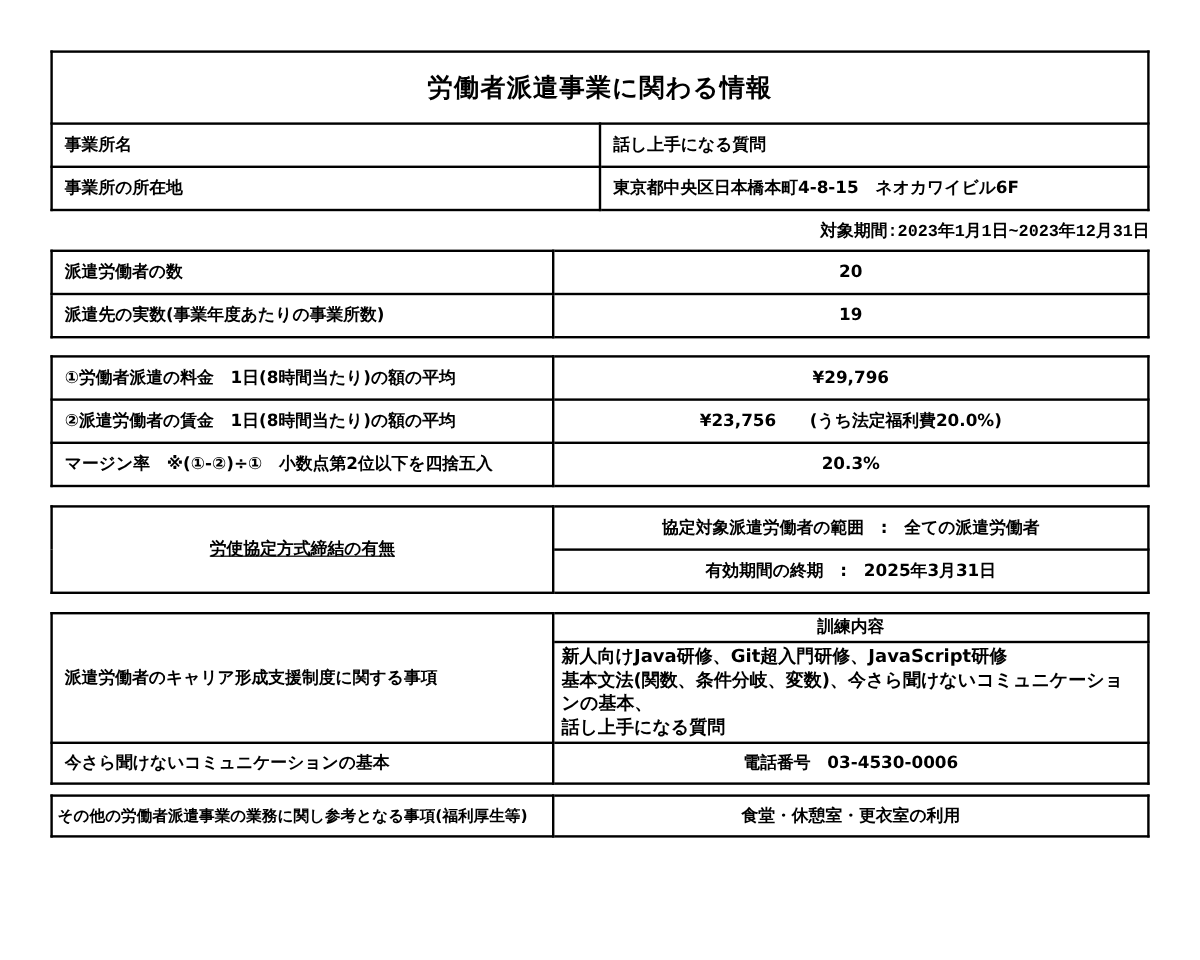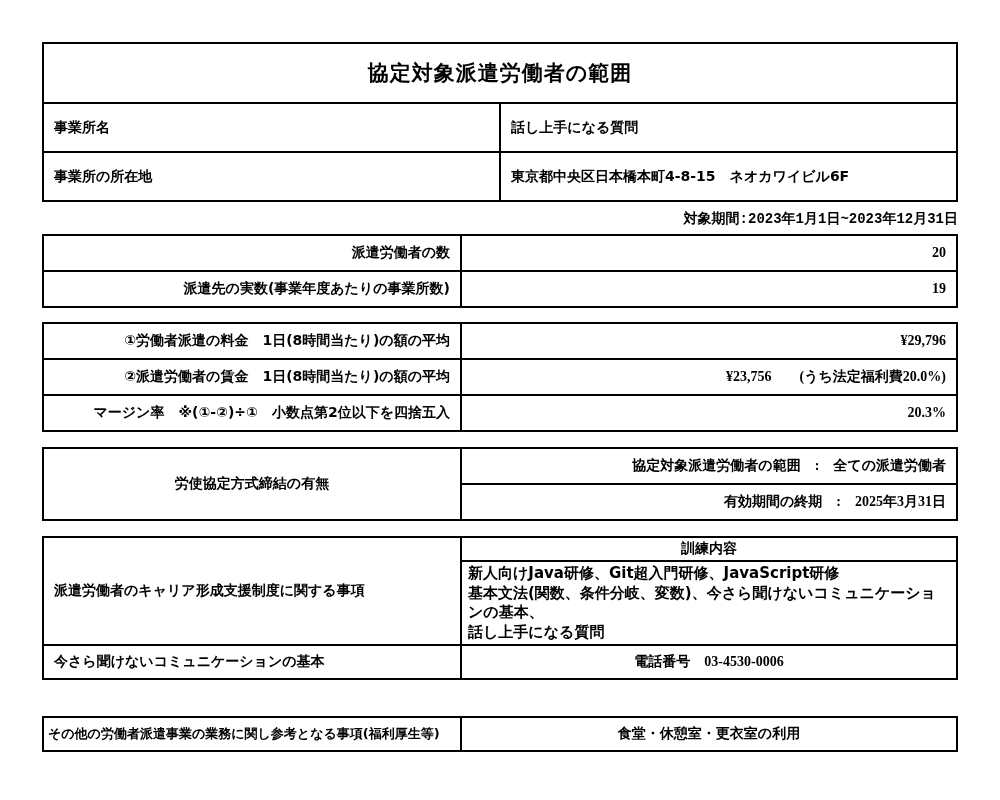--- a/index.html
+++ b/index.html
@@ -16,51 +16,51 @@
     width: 916px;
     table-layout: fixed;
   }
   td {
     border: 2px solid #000000;
     font-size: 14px;
     padding: 2px 10px;
     vertical-align: middle;
     overflow: hidden;
   }
-  .c { text-align: center; font-family: Liberation Serif, serif; }
+  .c { text-align: center; }
 
   
   .t1 .col-label { width: 210px; }
   .t1 .title-cell {
     font-size: 21px;
     text-align: center;
     height: 60px;
     letter-spacing: 1px;
   }
-  .t1 td { height: 49px; }
+  .t1 td { height: 36px; }
   .t1 .title-cell { height: 60px; }
 
   
   .t2 .col-label, .t3 .col-label, .t4 .col-label, .t5 .col-label, .t6 .col-label { width: 418px; }
-  .t2 td, .t3 td, .t4 td { height: 36px; text-align: right; }
+  .t2 td, .t3 td, .t4 td { height: 36px; }
 
   .period {
     width: 916px;
     text-align: right;
     font-size: 14px;
     margin: 8px 0 6px 0;
     height: 18px;
     font-family: Liberation Mono, monospace;
   }
 
   .gap-a { margin-top: 14px; border-radius: 11px; }
   .gap-b { margin-top: 15px; }
-  .gap-c { margin-top: 36px; }
+  .gap-c { margin-top: 8px; }
 
-  .t4 .agreement-label { text-align: center; }
+  .t4 .agreement-label { text-align: center; text-decoration: underline; }
 
   .t5 .training-header { height: 20px; text-align: center; }
   .t5 .training-content {
     height: 72px;
     vertical-align: top;
     white-space: pre-line;
     line-height: 1.3;
     padding: 2px 6px;
     font-size: 15px;
   }
@@ -74,21 +74,21 @@
   }
 </style>
 </head>
 <body>
 
 <div class="sheet">
 
   <table class="t1">
     <tbody>
         <tr>
-      <td colspan="2" class="title-cell">協定対象派遣労働者の範囲</td>
+      <td colspan="2" class="title-cell">労働者派遣事業に関わる情報</td>
     </tr>
     <tr>
       <td class="col-label">事業所名</td>
       <td>話し上手になる質問</td>
     </tr>
     <tr>
       <td class="col-label">事業所の所在地</td>
       <td>東京都中央区日本橋本町4-8-15　ネオカワイビル6F</td>
     </tr>
   </tbody>

